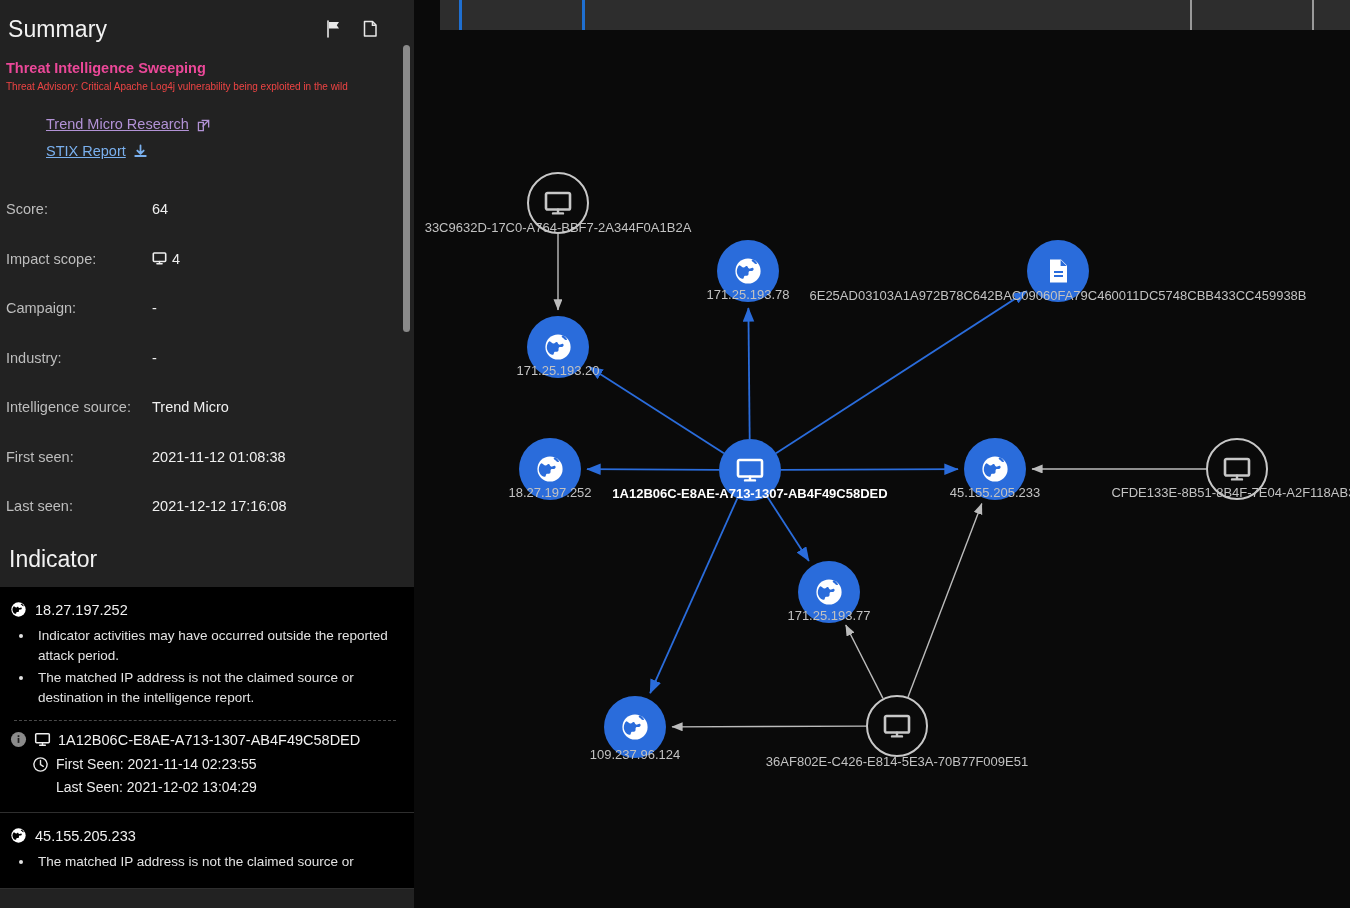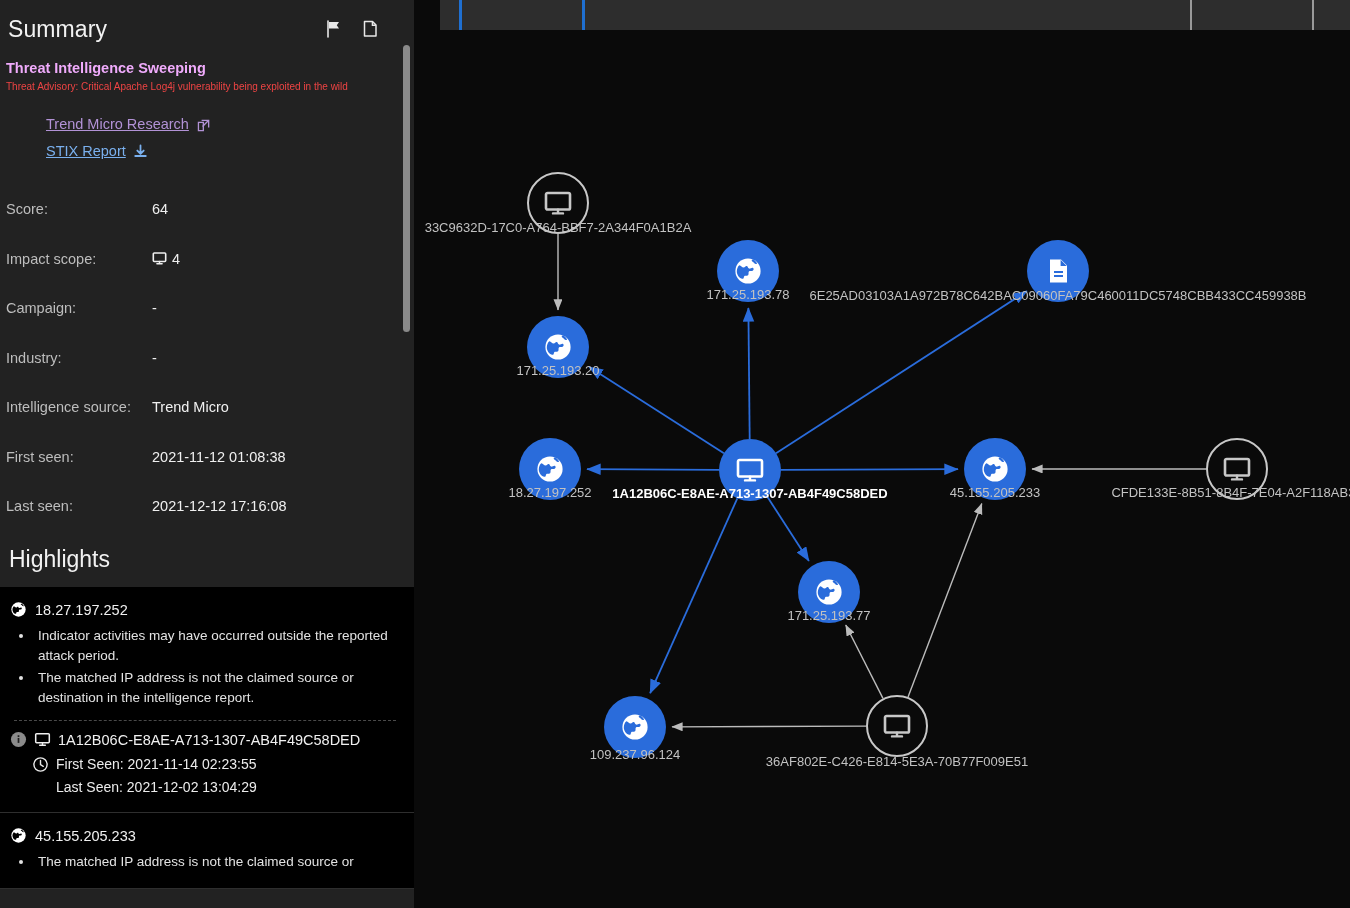--- a/index.html
+++ b/index.html
@@ -26,21 +26,21 @@
   }
   .panel-title {
     font-size: 23px; font-weight: 400; color: #f2f2f2;
     letter-spacing: .1px; padding-left: 2px;
   }
   .header-icons { display: flex; align-items: center; gap: 16px; padding-right: 22px; }
   .hdr-icon { width: 20px; height: 20px; display: block; cursor: pointer; }
 
   .summary-body { padding: 6px 24px 0 6px; }
   .threat-title {
-    font-size: 14.5px; font-weight: 700; color: #f0abfc;
+    font-size: 14.5px; font-weight: 700; color: #ec4899;
     line-height: 1.45; margin-bottom: 1px;
   }
   .threat-desc {
     font-size: 10px; color: #ef4444; line-height: 1.42;
     max-width: 392px;
   }
   .links { margin-top: 20px; }
   .link-row { display: flex; align-items: center; gap: 7px; margin-bottom: 5px; }
   .link-a {
     font-size: 14.5px; text-decoration: underline; cursor: pointer;
@@ -210,21 +210,21 @@
           <span class="detail-value">2021-11-12 01:08:38</span>
         </div>
         <div class="detail-row">
           <span class="detail-label">Last seen:</span>
           <span class="detail-value">2021-12-12 17:16:08</span>
         </div>
       </div>
     </div>
 
     <div class="highlights-header">
-      <span class="highlights-title">Highlights</span>
+      <span class="highlights-title">Indicator</span>
     </div>
 
     <div class="highlights-list">
 
       <div class="hl-card">
         <div class="hl-head">
           <span class="hl-ico">
             <svg viewBox="0 0 18 18" width="17" height="17" aria-hidden="true">
               <circle cx="9" cy="9" r="7.6" fill="#ffffff"></circle>
               <path d="M4 5.5c1.2.3 1.5 1.4 2.6 1.3.9-.1 1-1 1.9-.8.7.2.4 1.3 1.3 1.5.9.2 1.6-.9 2.4-.4.7.4.2 1.6-.6 1.8-.8.2-1.4-.2-1.9.4-.5.6.1 1.6-.5 2.2-.6.6-1.6-.1-2.2.4-.5.4-.2 1.3-.8 1.6C4.5 14 2.5 11.4 2.6 9 2.7 7.6 3.2 6.3 4 5.5z" fill="#000000"></path>

